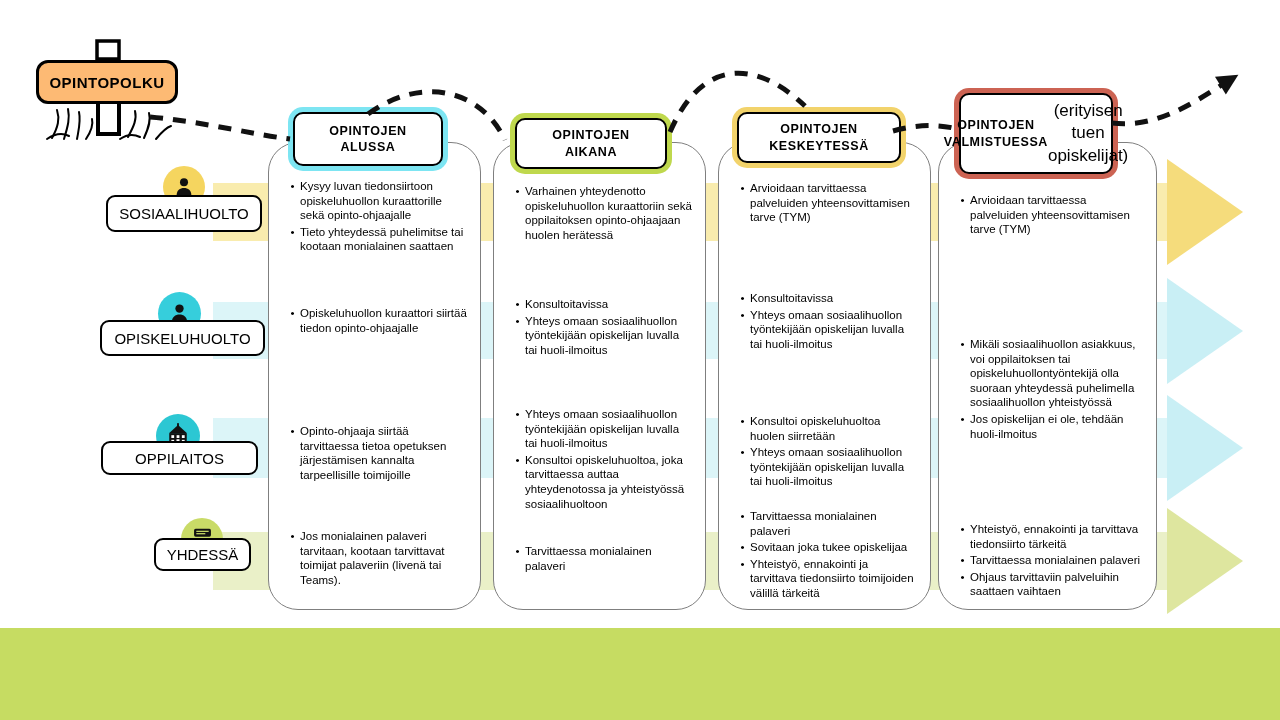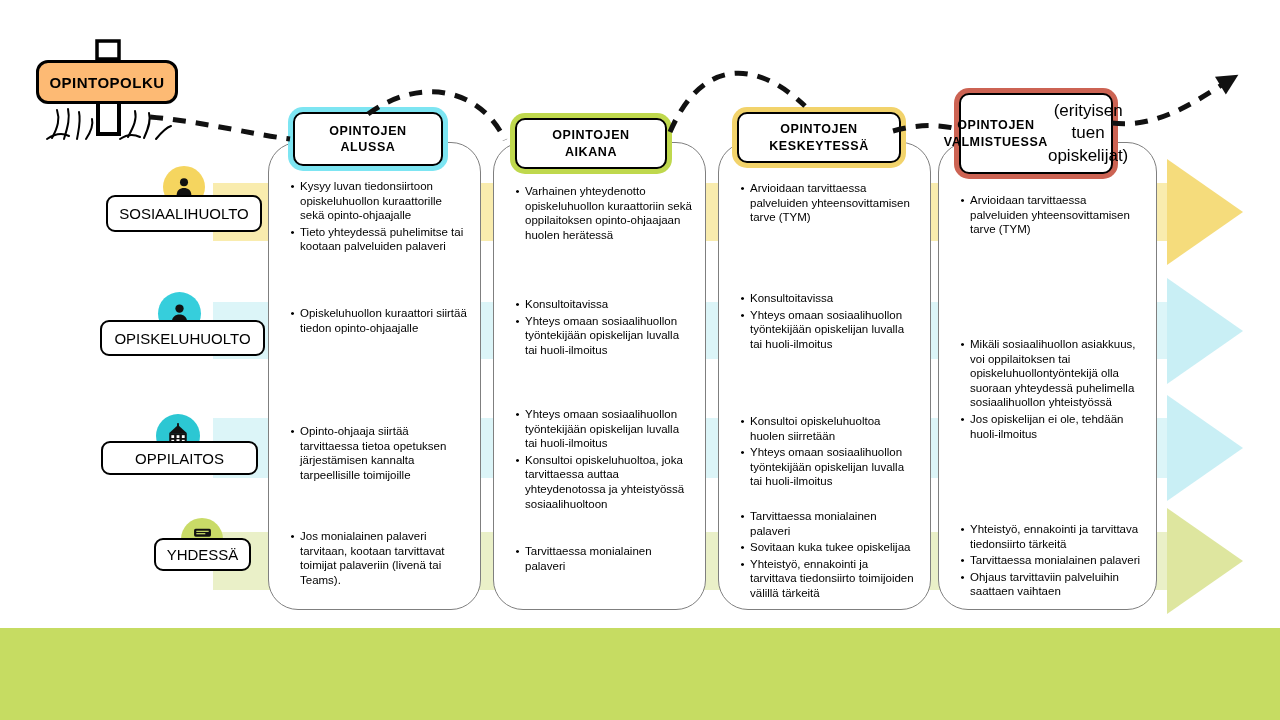--- a/index.html
+++ b/index.html
@@ -116,21 +116,21 @@
   <div class="chev chev4"></div>
 
   <div class="card card1">
     <div class="cell c1a">
         <div class="bullet">
           <span class="marker">•</span>
           <span class="btxt"><span>Kysyy luvan tiedonsiirtoon opiskeluhuollon kuraattorille </span><span class="bold">sekä</span><span> opinto-ohjaajalle</span></span>
         </div>
         <div class="bullet">
           <span class="marker">•</span>
-          <span class="btxt"><span>Tieto yhteydessä puhelimitse </span><span class="bold">tai</span><span> kootaan palveluiden palaveri</span></span>
+          <span class="btxt"><span>Tieto yhteydessä puhelimitse </span><span class="bold">tai</span><span> kootaan monialainen saattaen</span></span>
         </div>
       </div>
     <div class="cell c1b">
         <div class="bullet">
           <span class="marker">•</span>
           <span class="btxt"><span>Opiskeluhuollon kuraattori siirtää tiedon opinto-ohjaajalle</span></span>
         </div>
       </div>
     <div class="cell c1c">
         <div class="bullet">
@@ -206,21 +206,21 @@
           <span class="btxt"><span>Yhteys omaan sosiaalihuollon työntekijään opiskelijan luvalla </span><span class="bold">tai</span><span> huoli-ilmoitus</span></span>
         </div>
       </div>
     <div class="cell c3d">
         <div class="bullet">
           <span class="marker">•</span>
           <span class="btxt"><span>Tarvittaessa monialainen palaveri</span></span>
         </div>
         <div class="bullet">
           <span class="marker">•</span>
-          <span class="btxt"><span>Sovitaan kuka tukee opiskelijaa</span></span>
+          <span class="btxt"><span>Sovitaan joka tukee opiskelijaa</span></span>
         </div>
         <div class="bullet">
           <span class="marker">•</span>
           <span class="btxt"><span>Yhteistyö, ennakointi ja tarvittava tiedonsiirto toimijoiden välillä tärkeitä</span></span>
         </div>
       </div>
   </div>
   <div class="card card4">
     <div class="cell c4a">
         <div class="bullet">

